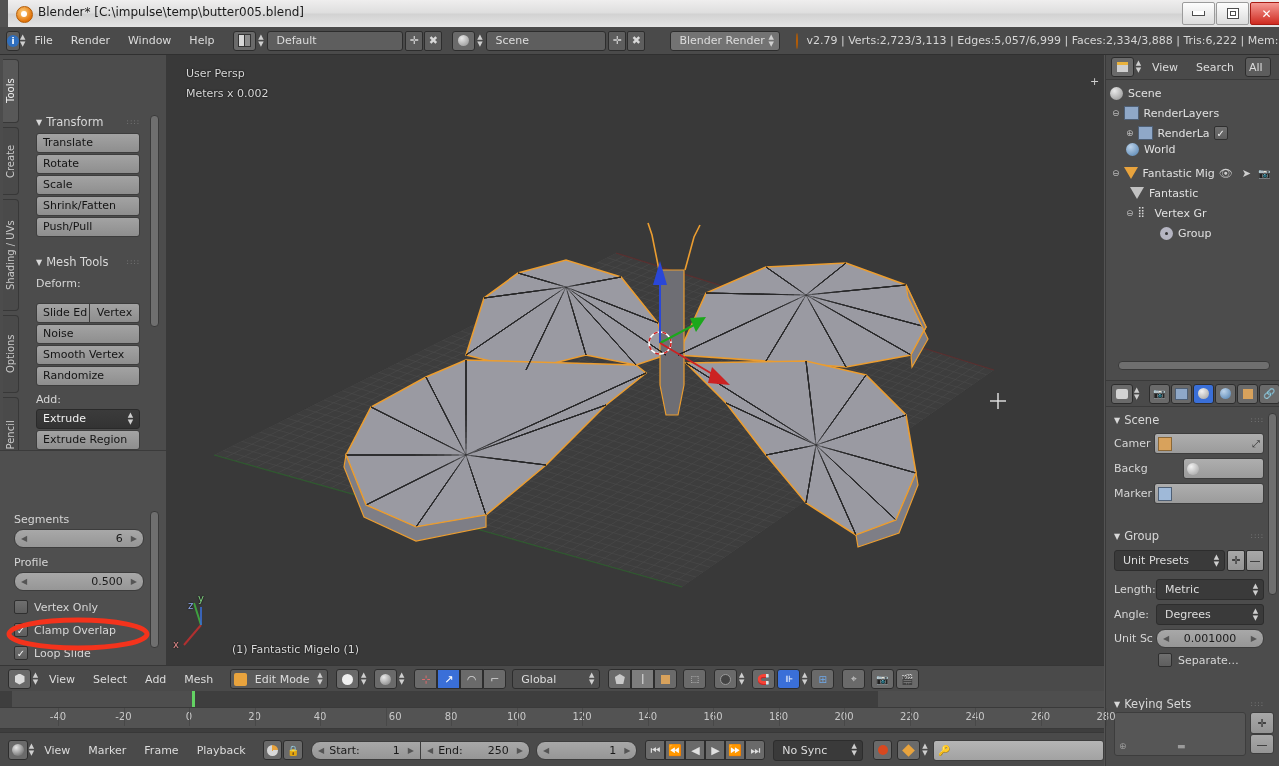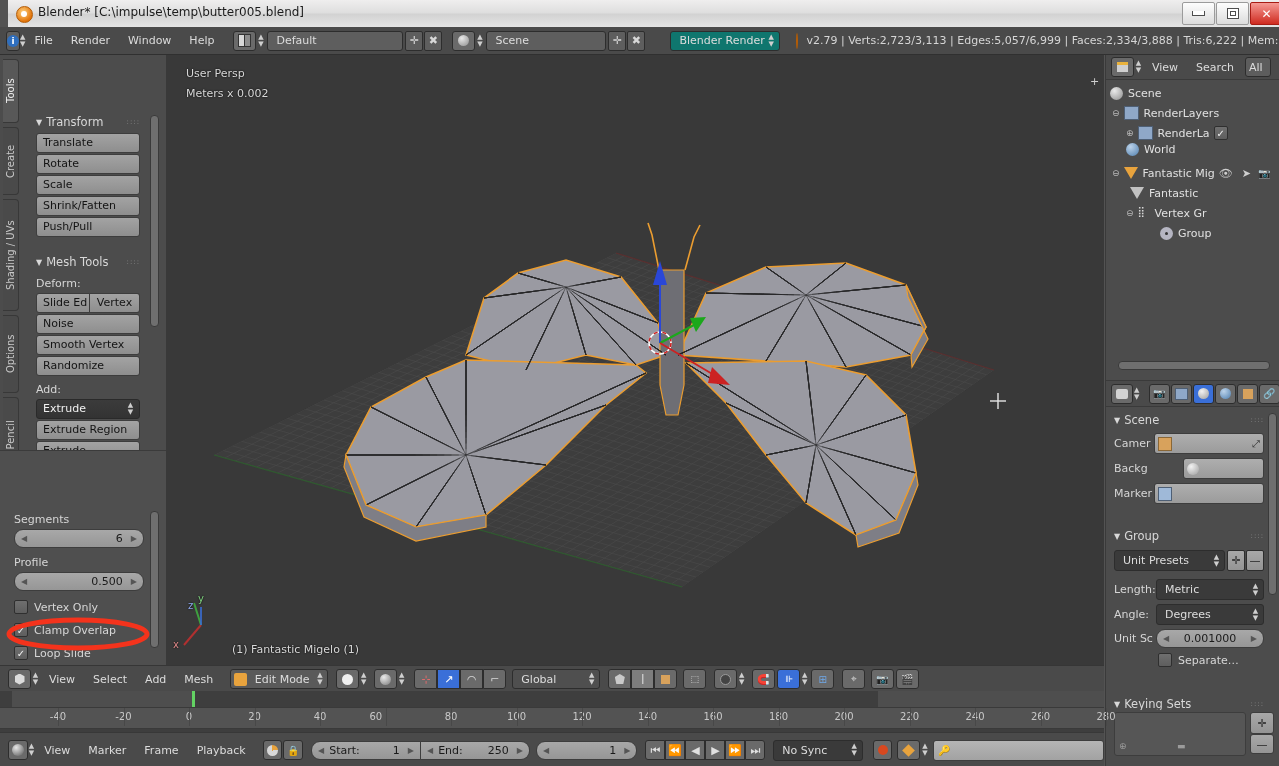--- a/index.html
+++ b/index.html
@@ -107,21 +107,21 @@
           <span style="width:11px;height:11px;border-radius:50%;background:radial-gradient(circle at 35% 30%,#e9e9e9,#8d8d8d);"></span>
         </div>
         <span class="arrows">▲<br>▼</span>
         <div class="dd" style="width:118px;margin-left:2px;">
             <span class="lbl">Scene</span>
           </div>
         <div class="plusx" style="margin-left:2px;">✛</div>
         <div class="plusx" style="margin-left:1px;">✖</div>
       </div>
 
-      <div class="dd" style="width:108px;margin-left:25px;background:#0f766e;">
+      <div class="dd" style="width:108px;margin-left:25px;background:#737373;">
         <span class="lbl">Blender Render</span>
         <span class="arrows" style="margin-left:auto;padding-right:4px;">▲<br>▼</span>
       </div>
 
       <span style="margin-left:16px;width:14px;height:14px;border-radius:50%;background:radial-gradient(circle at 40% 35%,#ffd27f,#e2740a 70%);border:1px solid #b35c06;"></span>
       <span class="stats" style="margin-left:8px;">v2.79 | Verts:2,723/3,113 | Edges:5,057/6,999 | Faces:2,334/3,888 | Tris:6,222 | Mem:11.5</span>
     </div>
   </div>
 
   <div class="panelbg" style="position:absolute;left:0;top:55px;width:166px;height:610px;background:#4c4c4c;">
@@ -146,21 +146,21 @@
       <div class="btn">Shrink/Fatten</div>
       <div class="btn">Push/Pull</div>
     </div>
 
     <div style="position:absolute;left:36px;top:200px;width:104px;">
       <div class="phdr" style="margin-bottom:8px;">
         <span class="tri">▼</span>
         <span style="font-size:11.5px;">Mesh Tools</span>
         <span class="grip">::::</span>
       </div>
-      <div class="lbltxt" style="margin-bottom:3px;">Deform:</div>
+      <div class="lbltxt" style="margin-bottom:13px;">Deform:</div>
       <div style="display:flex;margin-bottom:1px;">
         <div class="btn" style="width:46px;margin:0;border-radius:3px 0 0 3px;">Slide Ed</div>
         <div class="btn" style="flex:1;margin:0;border-left:none;border-radius:0 3px 3px 0;text-align:center;padding-left:0;">Vertex</div>
       </div>
       <div class="btn">Noise</div>
       <div class="btn">Smooth Vertex</div>
       <div class="btn">Randomize</div>
       <div class="lbltxt" style="margin:7px 0 3px 0;">Add:</div>
       <div class="btn dark" style="display:flex;align-items:center;">
         <span>Extrude</span>
@@ -976,21 +976,21 @@
           <div style="position: absolute; top: 3px; left: 42px; width: 32px; text-align: center; color: rgb(201, 201, 201); font-size: 10px;">-40</div>
           <div style="position: absolute; top: 0px; left: 58px; width: 1px; height: 18px; background: rgb(72, 72, 72);"></div>
           <div style="position: absolute; top: 3px; left: 107.5px; width: 32px; text-align: center; color: rgb(201, 201, 201); font-size: 10px;">-20</div>
           <div style="position: absolute; top: 0px; left: 123.5px; width: 1px; height: 18px; background: rgb(72, 72, 72);"></div>
           <div style="position: absolute; top: 3px; left: 173px; width: 32px; text-align: center; color: rgb(201, 201, 201); font-size: 10px;">0</div>
           <div style="position: absolute; top: 0px; left: 189px; width: 1px; height: 18px; background: rgb(72, 72, 72);"></div>
           <div style="position: absolute; top: 3px; left: 238.5px; width: 32px; text-align: center; color: rgb(201, 201, 201); font-size: 10px;">20</div>
           <div style="position: absolute; top: 0px; left: 254.5px; width: 1px; height: 18px; background: rgb(72, 72, 72);"></div>
           <div style="position: absolute; top: 3px; left: 304px; width: 32px; text-align: center; color: rgb(201, 201, 201); font-size: 10px;">40</div>
           <div style="position: absolute; top: 0px; left: 320px; width: 1px; height: 18px; background: rgb(72, 72, 72);"></div>
-          <div style="position: absolute; top: 3px; left: 369.5px; width: 32px; text-align: left; color: rgb(201, 201, 201); font-size: 10px;">60</div>
+          <div style="position: absolute; top: 3px; left: 369.5px; width: 32px; text-align: right; color: rgb(201, 201, 201); font-size: 10px;">60</div>
           <div style="position: absolute; top: 0px; left: 385.5px; width: 1px; height: 18px; background: rgb(72, 72, 72);"></div>
           <div style="position: absolute; top: 3px; left: 435px; width: 32px; text-align: center; color: rgb(201, 201, 201); font-size: 10px;">80</div>
           <div style="position: absolute; top: 0px; left: 451px; width: 1px; height: 18px; background: rgb(72, 72, 72);"></div>
           <div style="position: absolute; top: 3px; left: 500.5px; width: 32px; text-align: center; color: rgb(201, 201, 201); font-size: 10px;">100</div>
           <div style="position: absolute; top: 0px; left: 516.5px; width: 1px; height: 18px; background: rgb(72, 72, 72);"></div>
           <div style="position: absolute; top: 3px; left: 566px; width: 32px; text-align: center; color: rgb(201, 201, 201); font-size: 10px;">120</div>
           <div style="position: absolute; top: 0px; left: 582px; width: 1px; height: 18px; background: rgb(72, 72, 72);"></div>
           <div style="position: absolute; top: 3px; left: 631.5px; width: 32px; text-align: center; color: rgb(201, 201, 201); font-size: 10px;">140</div>
           <div style="position: absolute; top: 0px; left: 647.5px; width: 1px; height: 18px; background: rgb(72, 72, 72);"></div>
           <div style="position: absolute; top: 3px; left: 697px; width: 32px; text-align: center; color: rgb(201, 201, 201); font-size: 10px;">160</div>

